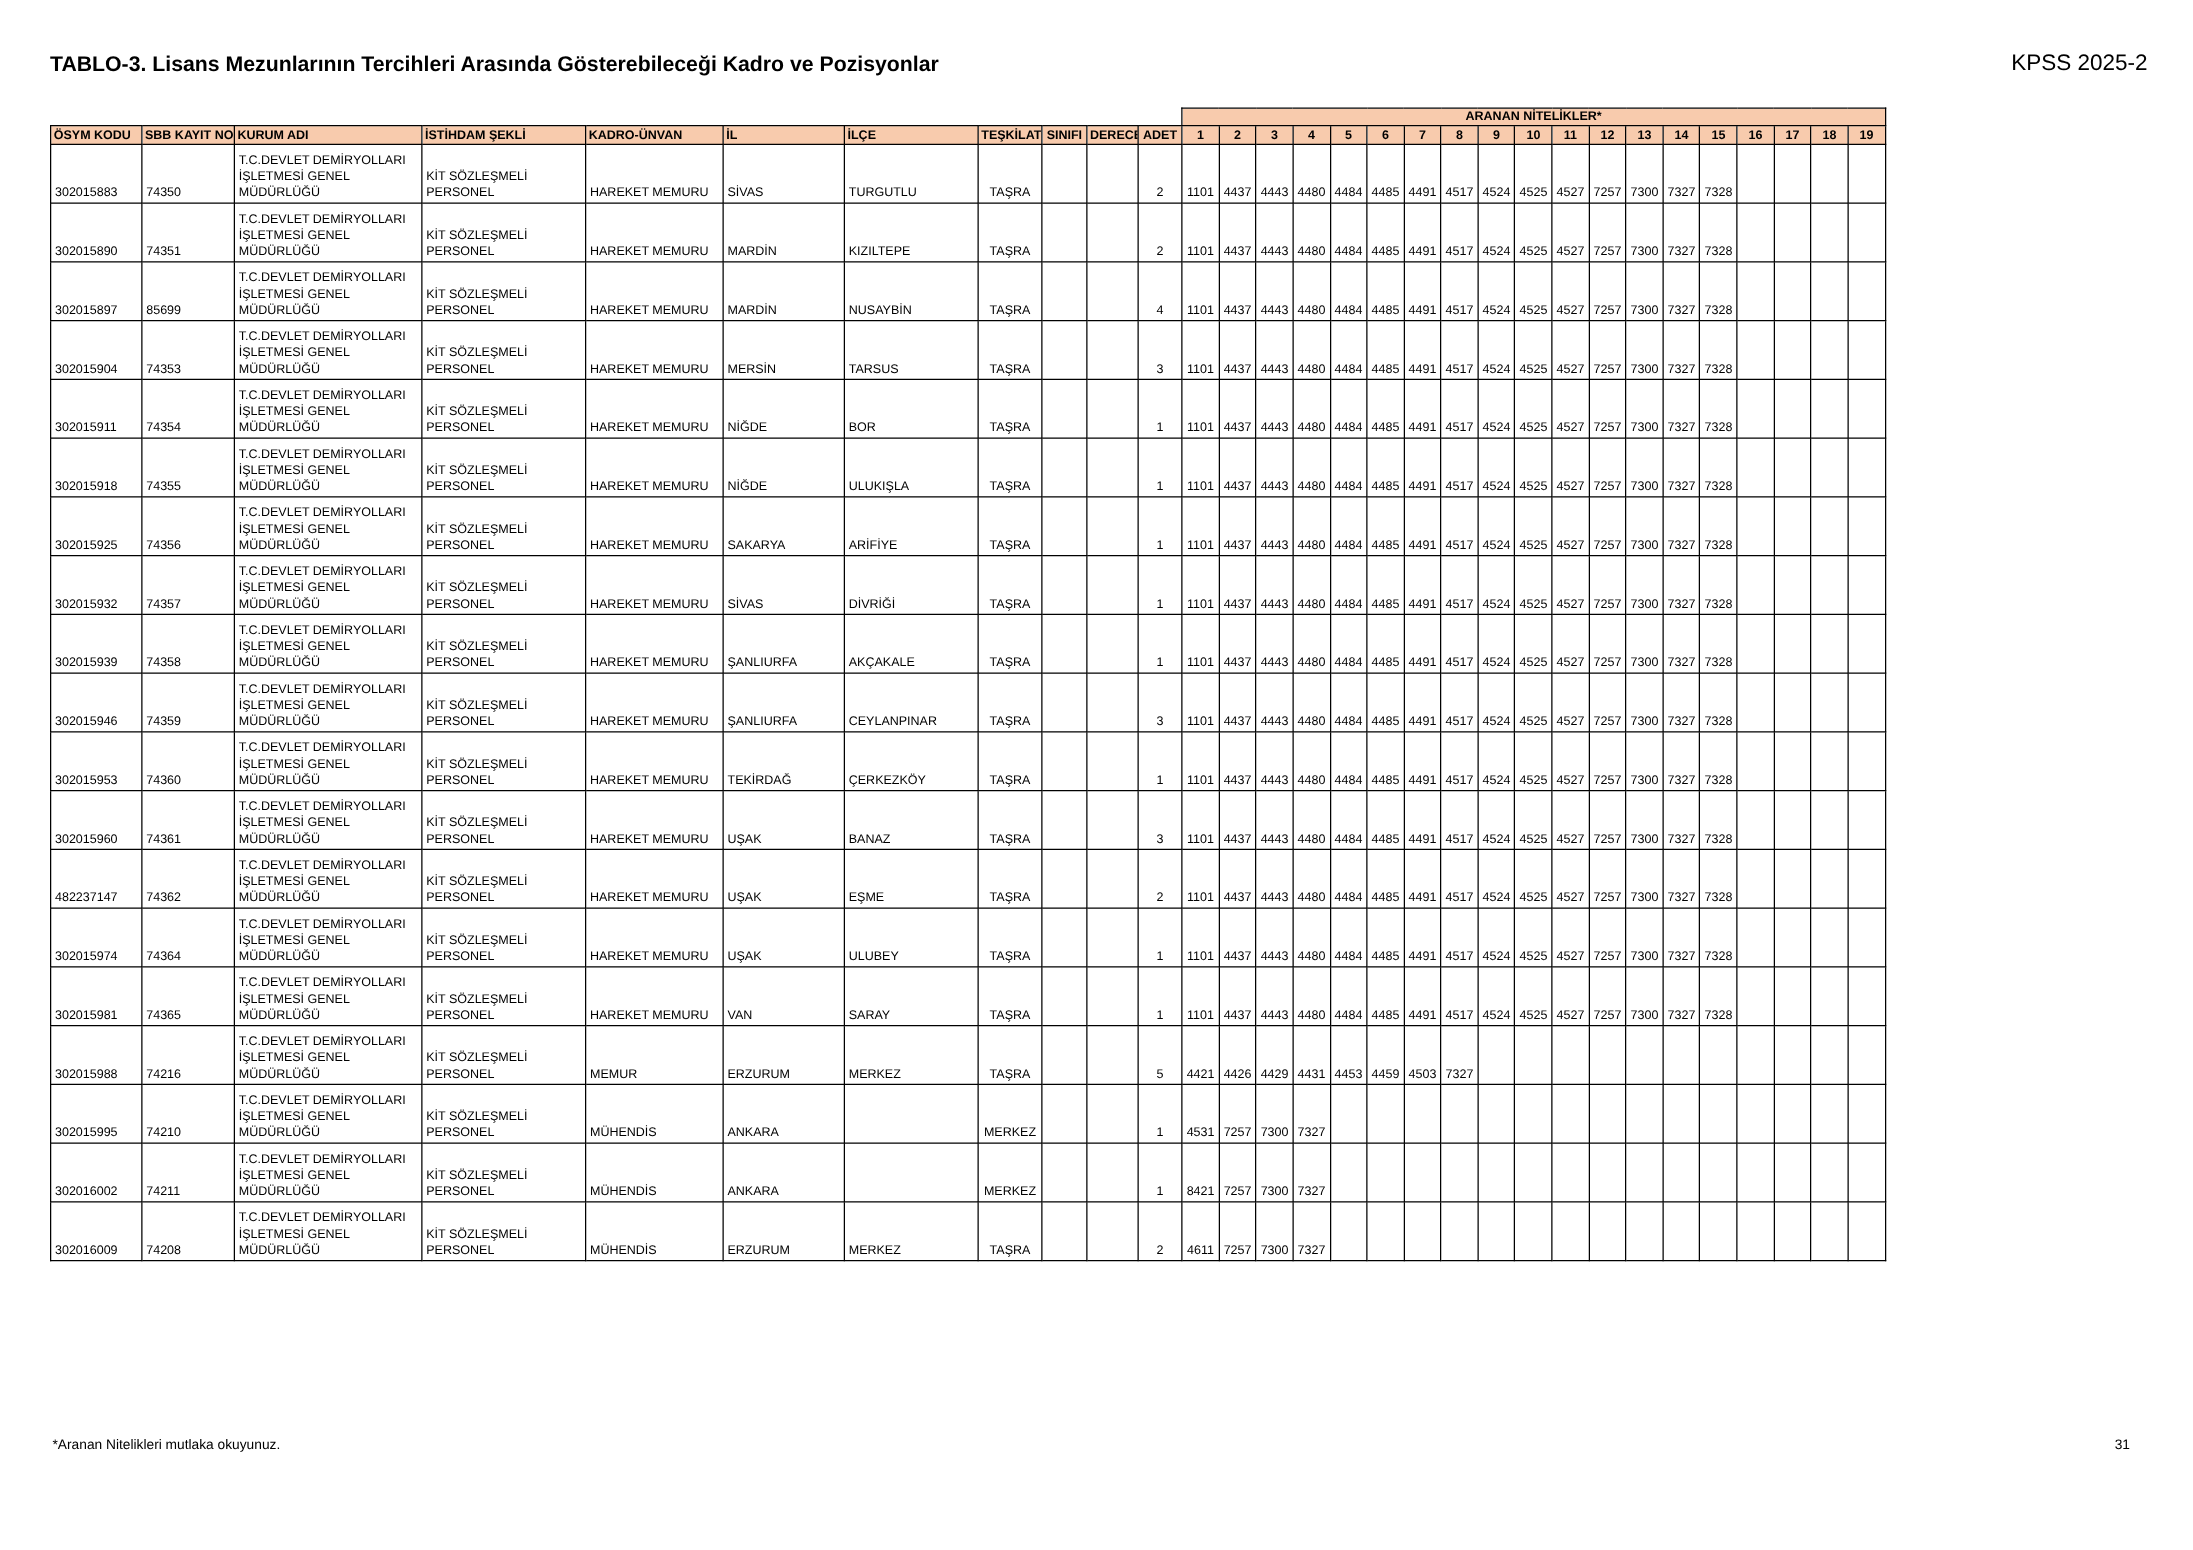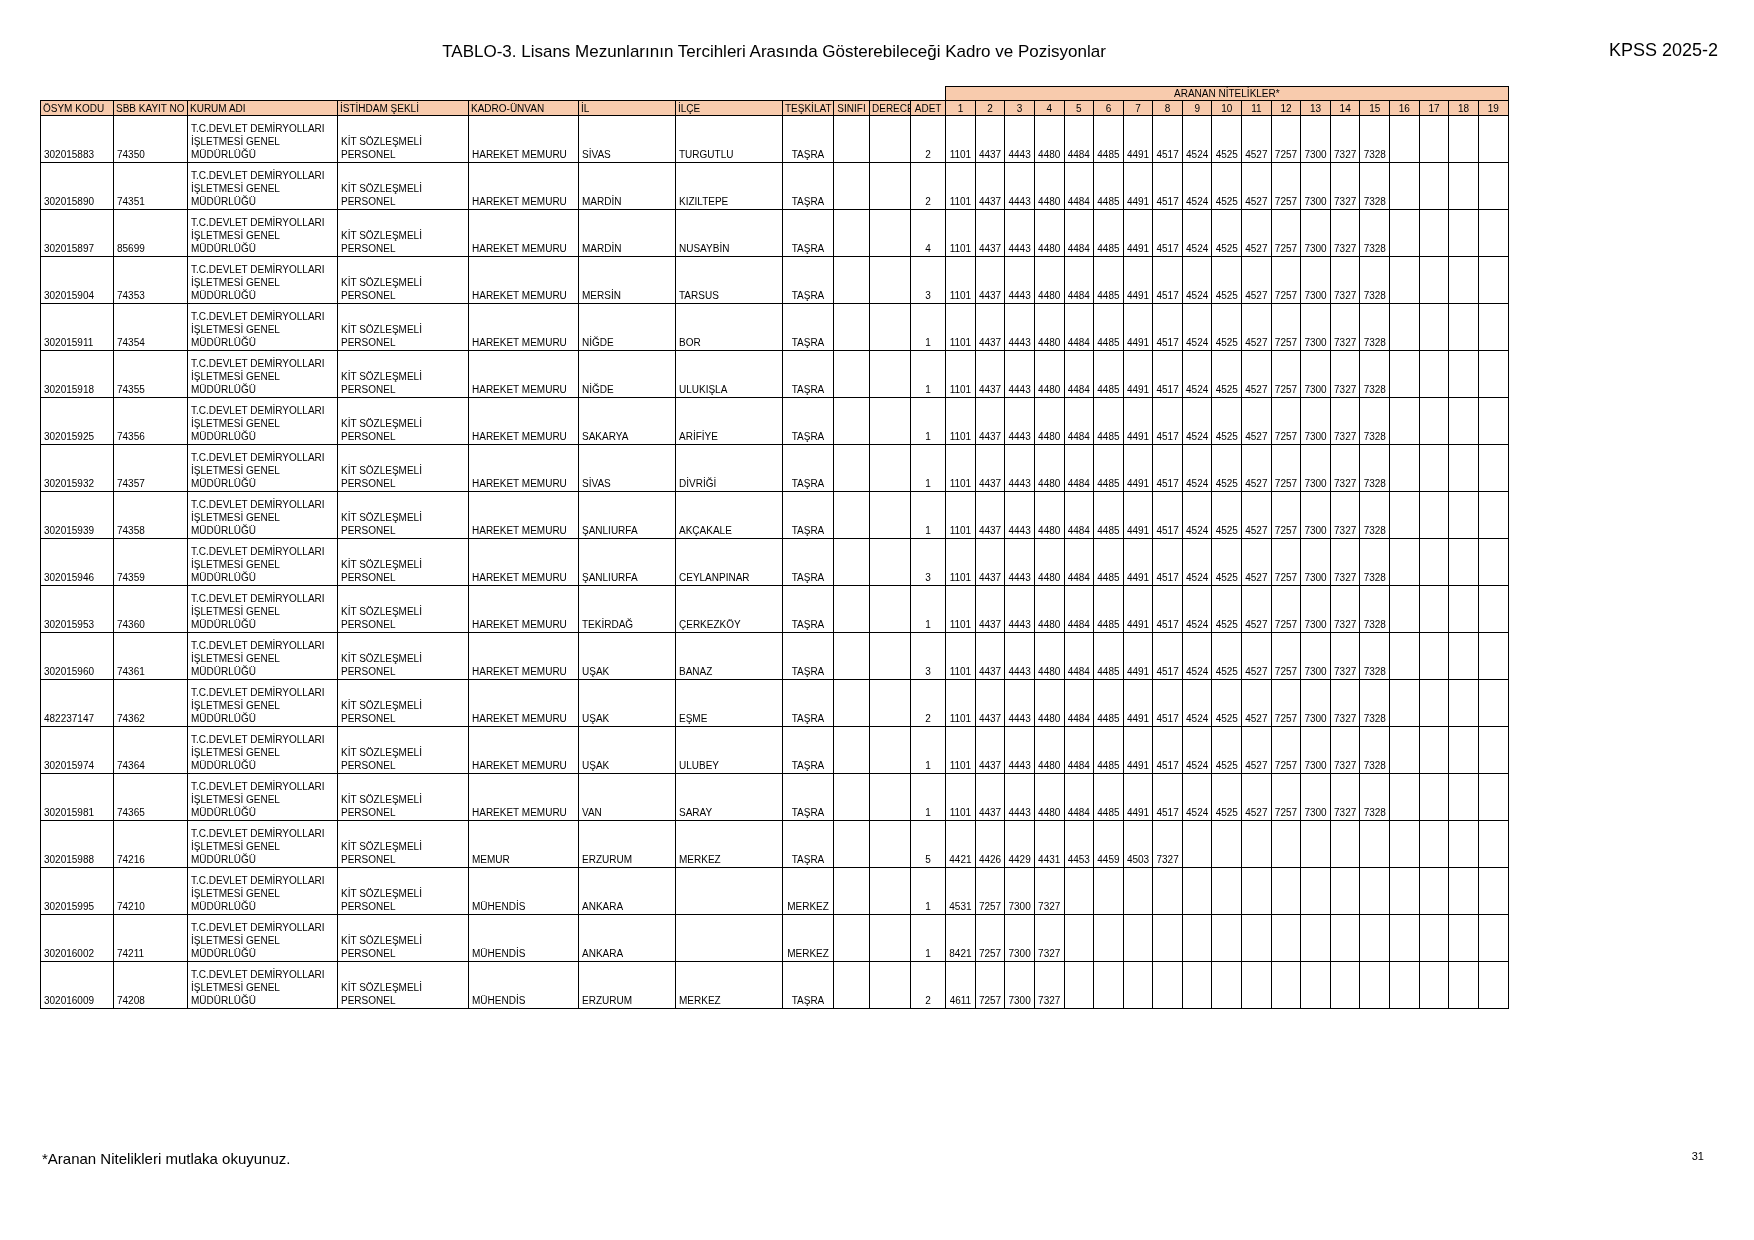--- a/index.html
+++ b/index.html
@@ -1,30 +1,30 @@
 <!DOCTYPE html>
 <html lang="tr" style="--hdr: #F8CBAD;"><head>
 <meta charset="utf-8">
 <style>
   *{box-sizing:border-box;margin:0;padding:0}
   html,body{background:#fff}
   body{width:1754px;height:1240px;font-family:"Liberation Sans",sans-serif;color:#000}
   .page{position:relative;width:1754px;height:1240px;overflow:hidden;background:#fff}
   .kpss-label{position:absolute;top:40px;right:36px;font-size:18px}
-  .page-title{position:absolute;top:42px;left:40px;width:1468px;text-align:center;font-size:17px;font-weight:normal}
+  .page-title{position:absolute;top:42px;left:40px;width:1468px;text-align:left;font-size:17px;font-weight:bold}
   table.grid{position:absolute;top:86px;left:40px;width:1468px;border-collapse:collapse;table-layout:fixed}
   .grid th,.grid td{border:1px solid #000;font-size:10px;line-height:1.32;padding:1px 3px;vertical-align:bottom;overflow:hidden}
-  .grid thead th{background:var(--hdr,#F8CBAD);font-weight:normal;vertical-align:middle;white-space:nowrap;padding:0 2px;height:15px;font-size:10px}
+  .grid thead th{background:var(--hdr,#F8CBAD);font-weight:bold;vertical-align:middle;white-space:nowrap;padding:0 2px;height:15px;font-size:10px}
   .grid th.band{text-align:center;height:13px}
   .grid td.blank{border:none;background:transparent}
   .grid tbody td{height:47px}
   .l{text-align:left}
   .c{text-align:center}
   .pre{white-space:pre-line}
-  .footnote{position:absolute;left:42px;top:1150px;font-size:15px}
+  .footnote{position:absolute;left:42px;top:1150px;font-size:11px}
   .page-number{position:absolute;right:50px;top:1150px;font-size:11px}
 </style>
 </head>
 <body>
 
 <div class="page">
 
   <div class="kpss-label">KPSS 2025-2</div>
 
   <div class="page-title">TABLO-3. Lisans Mezunlarının Tercihleri Arasında Gösterebileceği Kadro ve Pozisyonlar</div>

